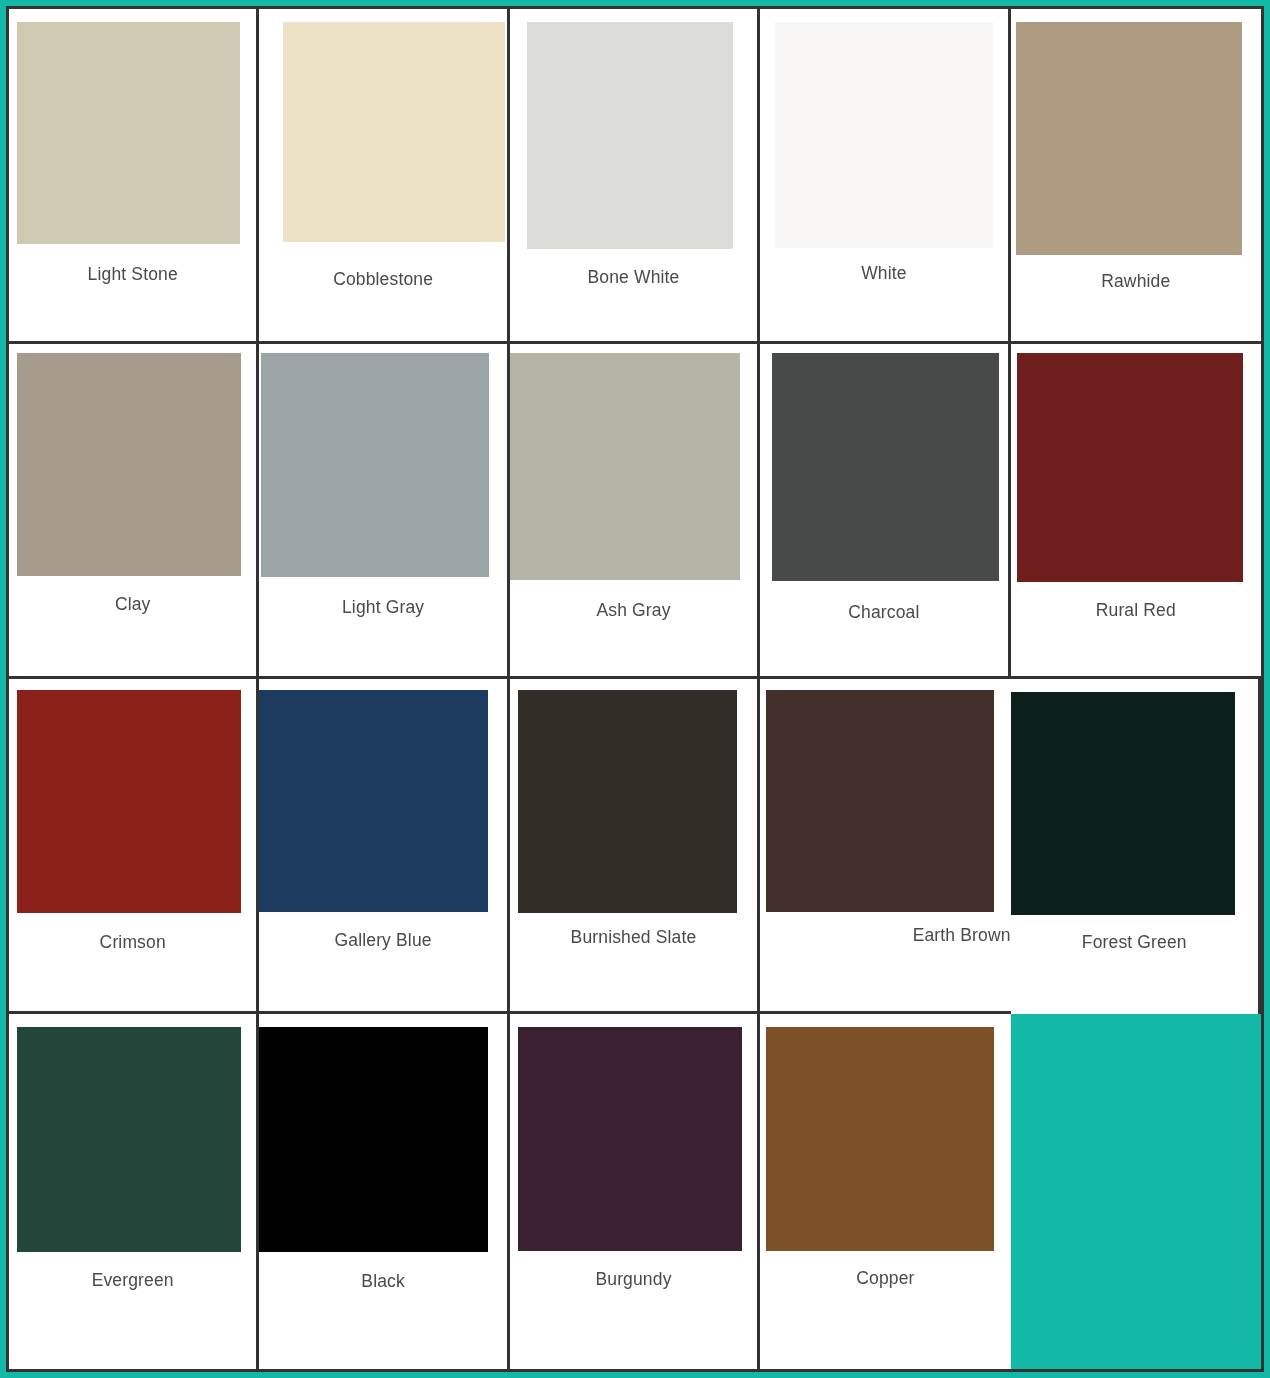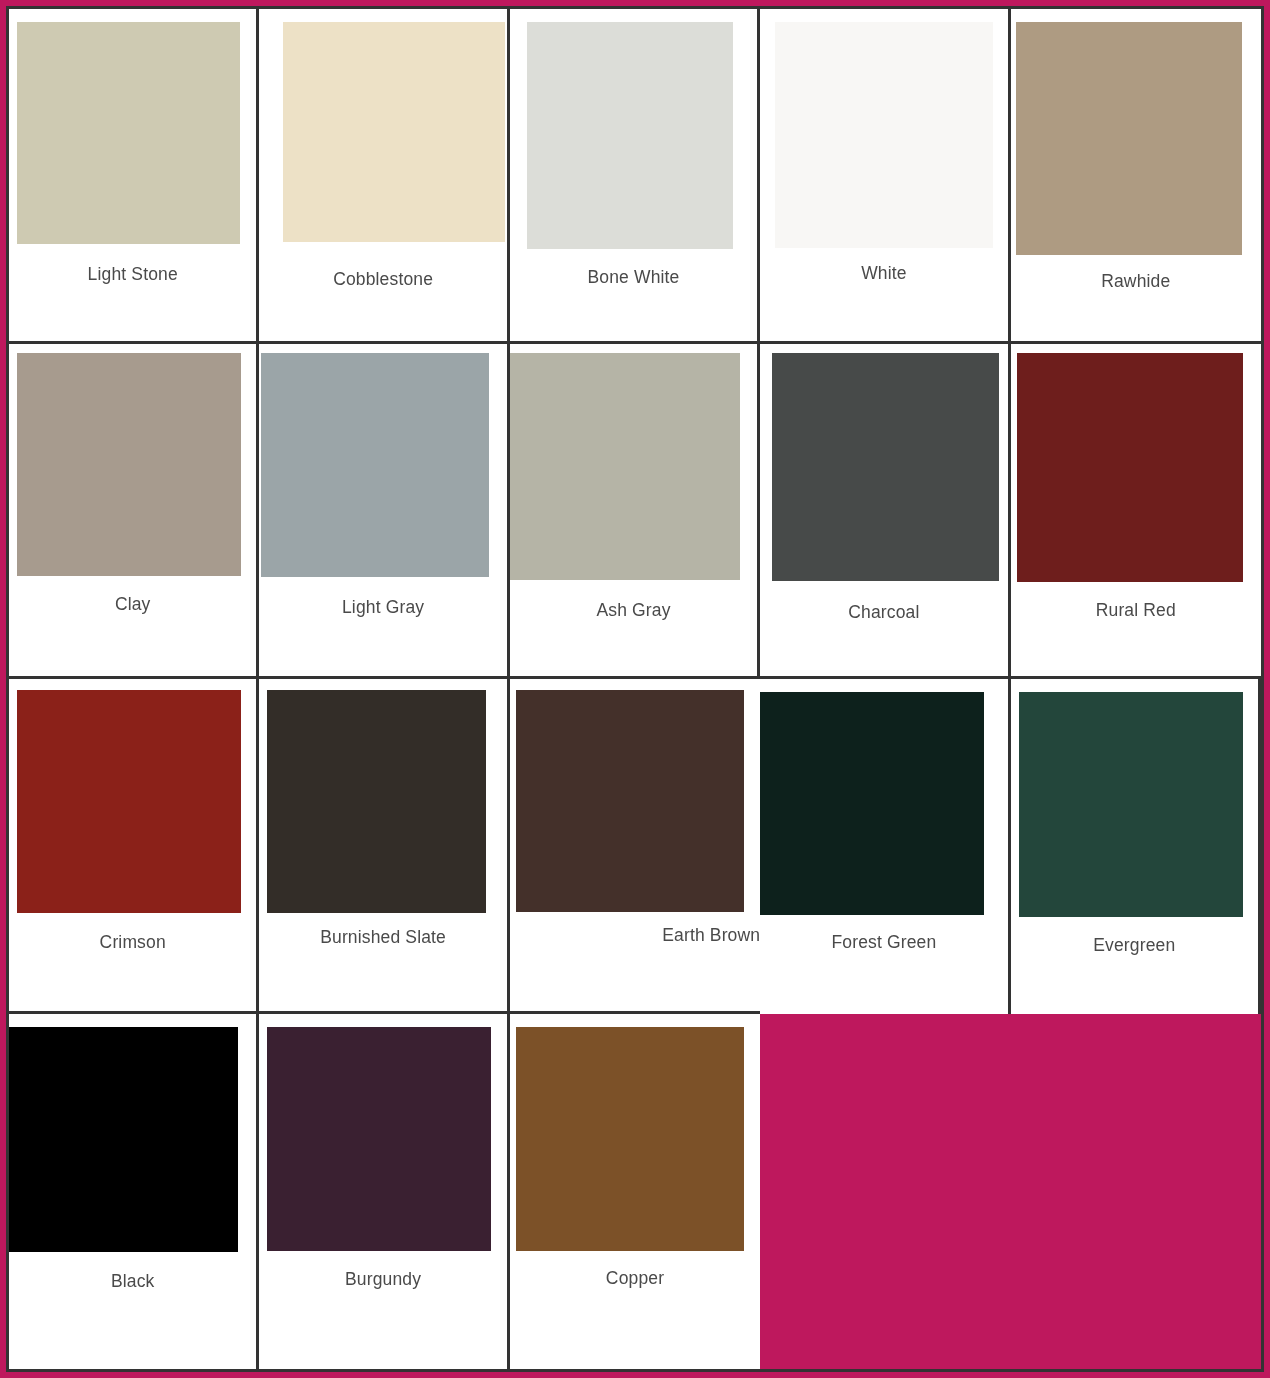--- a/index.html
+++ b/index.html
@@ -10,21 +10,21 @@
   }
   body {
     font-family: "Liberation Sans", sans-serif;
     -webkit-font-smoothing: antialiased;
   }
 
   #swatch-grid {
     position: relative;
     width: 1270px;
     height: 1378px;
-    background: #be185d;
+    background: #14b8a6;
     box-sizing: border-box;
     overflow: hidden;
   }
 
   
   .grid-frame {
     position: absolute;
     left: 6px;
     top: 6px;
     width: 1258px;
@@ -154,20 +154,26 @@
         </div>
       </div>
       <div class="swatch-cell">
         <div class="swatch-inner">
           <div class="swatch-chip" style="left: 8px; top: 11px; width: 224px; height: 223px; background: rgb(139, 33, 25);"></div>
           <div class="swatch-label" style="top: 253px;">Crimson</div>
         </div>
       </div>
       <div class="swatch-cell">
         <div class="swatch-inner">
+          <div class="swatch-chip" style="left: 0px; top: 11px; width: 229px; height: 222px; background: rgb(29, 58, 96);"></div>
+          <div class="swatch-label" style="top: 251px;">Gallery Blue</div>
+        </div>
+      </div>
+      <div class="swatch-cell">
+        <div class="swatch-inner">
           <div class="swatch-chip" style="left: 8px; top: 11px; width: 219px; height: 223px; background: rgb(51, 45, 40);"></div>
           <div class="swatch-label" style="top: 248px;">Burnished Slate</div>
         </div>
       </div>
       <div class="swatch-cell col-last">
         <div class="swatch-inner">
           <div class="swatch-chip" style="left: 6px; top: 11px; width: 228px; height: 222px; background: rgb(68, 48, 42);"></div>
           <div class="swatch-label" style="top: 246px; text-align: right;">Earth Brown</div>
         </div>
       </div>

